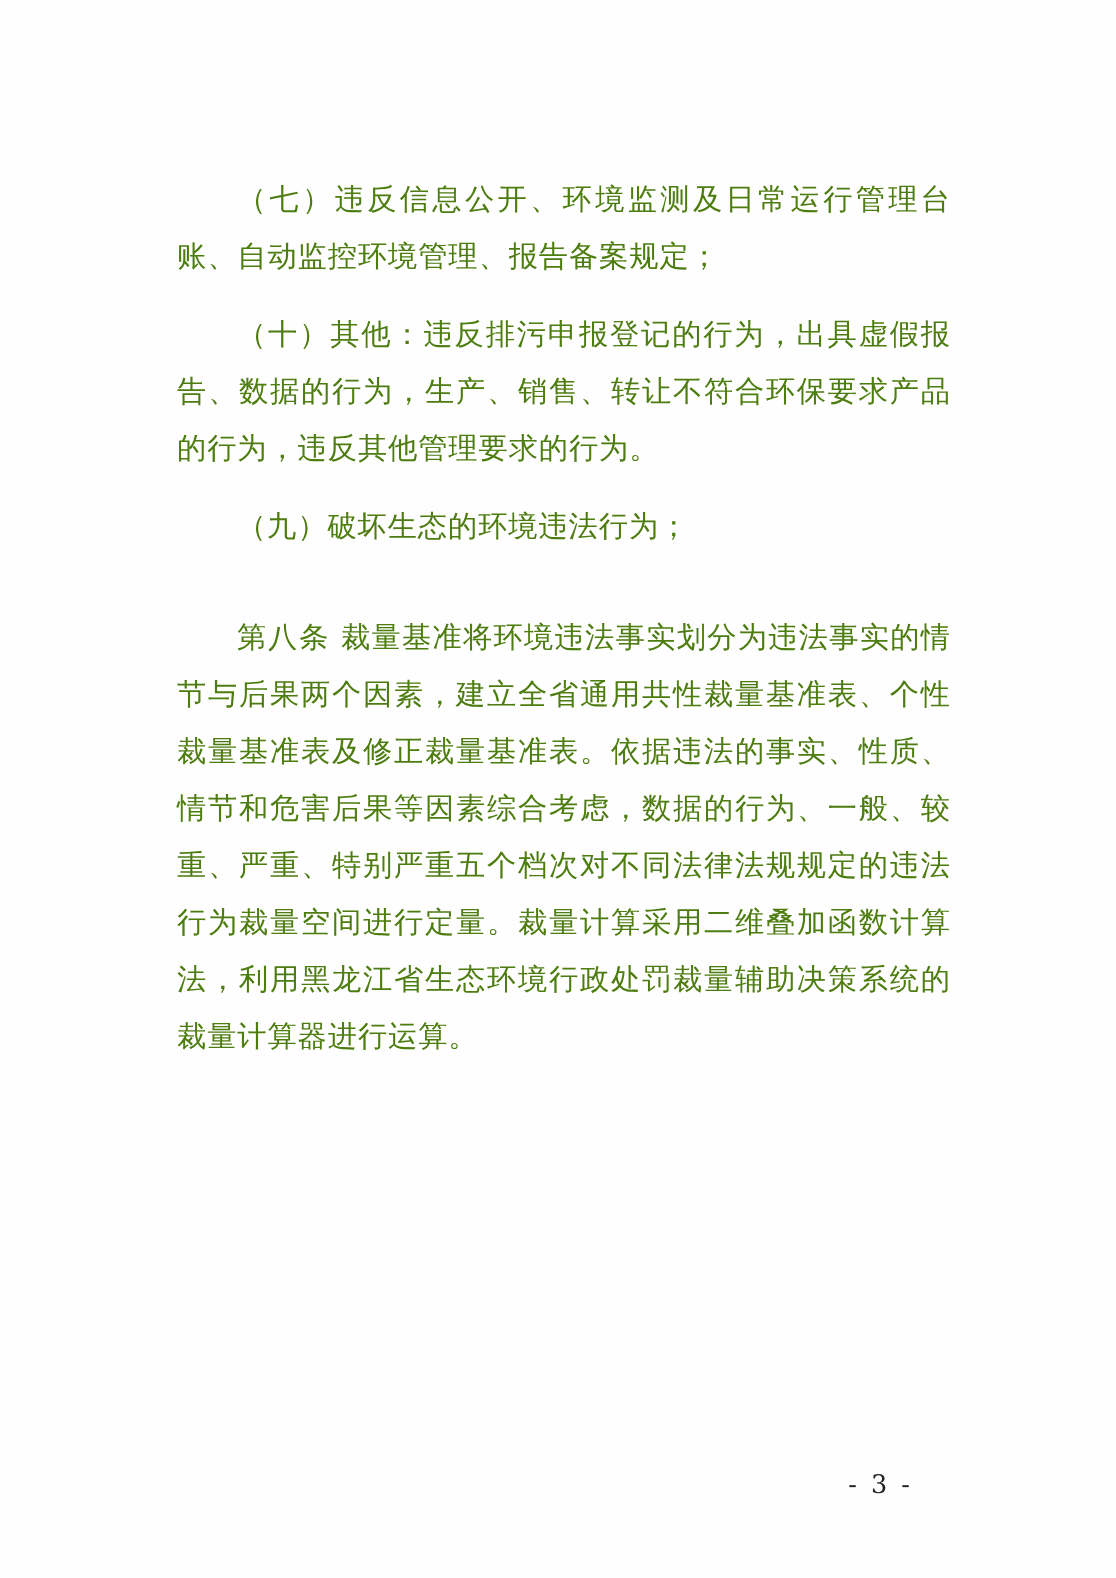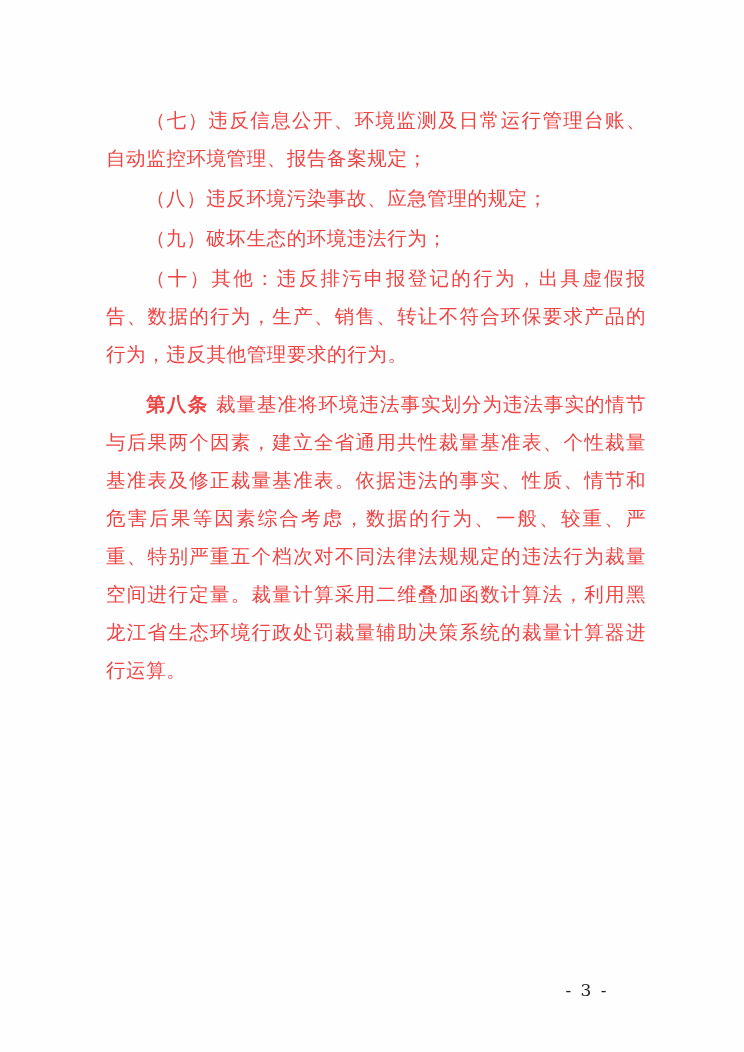--- a/index.html
+++ b/index.html
@@ -28,30 +28,30 @@
     left: 104px;
     top: 100px;
     width: 544px;
   }
   .para {
     font-size: 19.5px;
     line-height: 38px;
     text-align: justify;
     text-justify: inter-ideograph;
     letter-spacing: 0.6px;
-    margin: 2px;
+    margin: 14px;
     padding: 0;
     text-indent: 2.05em;
-    color: #ef4444;
+    color: #4d7c0f;
   }
   .para + .para {
     margin-top: 0px;
   }
   .para .lead {
-    font-weight: bold;
+    font-weight: normal;
     letter-spacing: 1px;
   }
   .gap {
     height: 8px;
   }
   .footer {
     position: absolute;
     left: 0;
     right: 0;
     bottom: 52px;
@@ -69,30 +69,27 @@
 </head>
 <body>
 
 <div class="page">
   <div class="content">
 
     <p class="para">
       <span>（七）违反信息公开、环境监测及日常运行管理台账、自动监控环境管理、报告备案规定；</span>
     </p>
 
+
     <p class="para">
-      <span>（八）违反环境污染事故、应急管理的规定；</span>
+      <span>（十）其他：违反排污申报登记的行为，出具虚假报告、数据的行为，生产、销售、转让不符合环保要求产品的行为，违反其他管理要求的行为。</span>
     </p>
 
     <p class="para">
       <span>（九）破坏生态的环境违法行为；</span>
-    </p>
-
-    <p class="para">
-      <span>（十）其他：违反排污申报登记的行为，出具虚假报告、数据的行为，生产、销售、转让不符合环保要求产品的行为，违反其他管理要求的行为。</span>
     </p>
 
     <div class="gap"></div>
 
     <p class="para">
       <span class="lead">第八条</span>
       <span>裁量基准将环境违法事实划分为违法事实的情节与后果两个因素，建立全省通用共性裁量基准表、个性裁量基准表及修正裁量基准表。依据违法的事实、性质、情节和危害后果等因素综合考虑，数据的行为、一般、较重、严重、特别严重五个档次对不同法律法规规定的违法行为裁量空间进行定量。裁量计算采用二维叠加函数计算法，利用黑龙江省生态环境行政处罚裁量辅助决策系统的裁量计算器进行运算。</span>
     </p>
 
     <div class="gap"></div>

